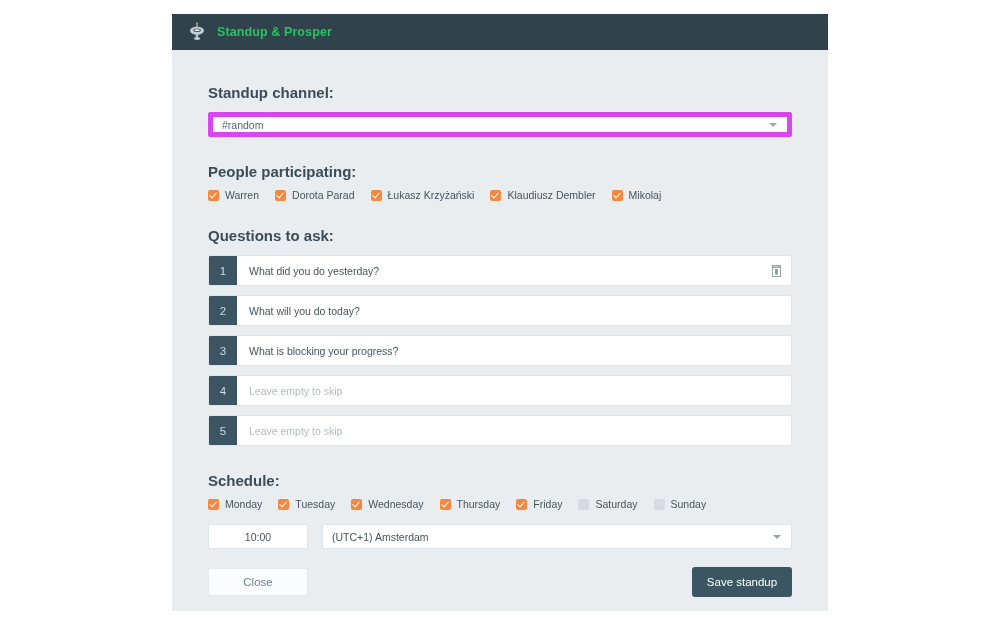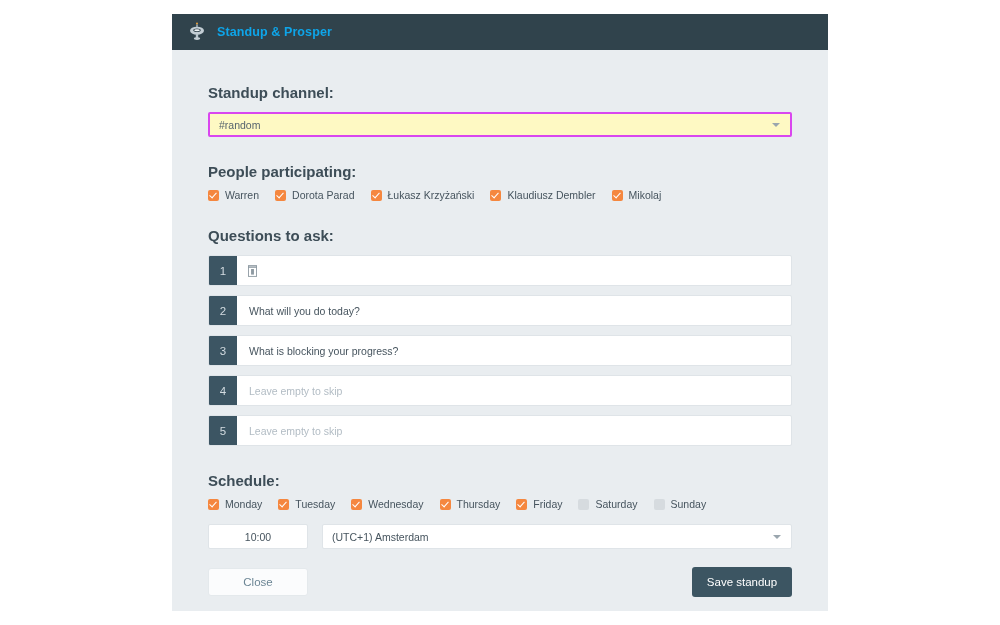--- a/index.html
+++ b/index.html
@@ -38,21 +38,21 @@
     align-items: center;
     padding: 0 0 0 14px;
   }
   .app-icon {
     width: 22px;
     height: 22px;
     flex: 0 0 22px;
     display: block;
   }
   .app-title {
-    color: #0ea5e9;
+    color: #22c55e;
     font-size: 12.5px;
     font-weight: bold;
     margin-left: 9px;
     letter-spacing: 0.1px;
   }
 
   
   .card-body {
     padding: 34px 36px 0 36px;
   }
@@ -63,22 +63,22 @@
     font-weight: bold;
     margin: 0 0 11px 0;
   }
 
   .section { margin-bottom: 26px; }
 
   
   .select-wrap {
     position: relative;
     height: 25px;
-    background: #fef9c3;
-    border: 2px solid #d946ef;
+    background: #ffffff;
+    border: 5px solid #d946ef;
     border-radius: 2px;
     display: flex;
     align-items: center;
   }
   .select-value {
     font-size: 10.5px;
     color: #56646e;
     padding-left: 9px;
   }
   .caret {
@@ -297,20 +297,21 @@
               <span class="check-label">Mikolaj</span>
             </div>
           </div>
       </div>
 
       <div class="section">
         <div class="section-label">Questions to ask:</div>
         <div id="questions-list">
             <div class="q-row">
               <div class="q-num">1</div>
+              <div class="q-text">What did you do yesterday?</div>
               <div class="q-del">
                 <svg class="trash" viewBox="0 0 10 13">
                   <rect x="0.5" y="2.2" width="9" height="10.3" fill="none" stroke="#8e9aa2" stroke-width="1"></rect>
                   <rect x="3.4" y="4.3" width="3.2" height="6.2" fill="#8e9aa2"></rect>
                   <rect x="0.5" y="0.5" width="9" height="1.6" fill="none" stroke="#8e9aa2" stroke-width="1"></rect>
                 </svg>
               </div>
             </div>
             <div class="q-row">
               <div class="q-num">2</div>

